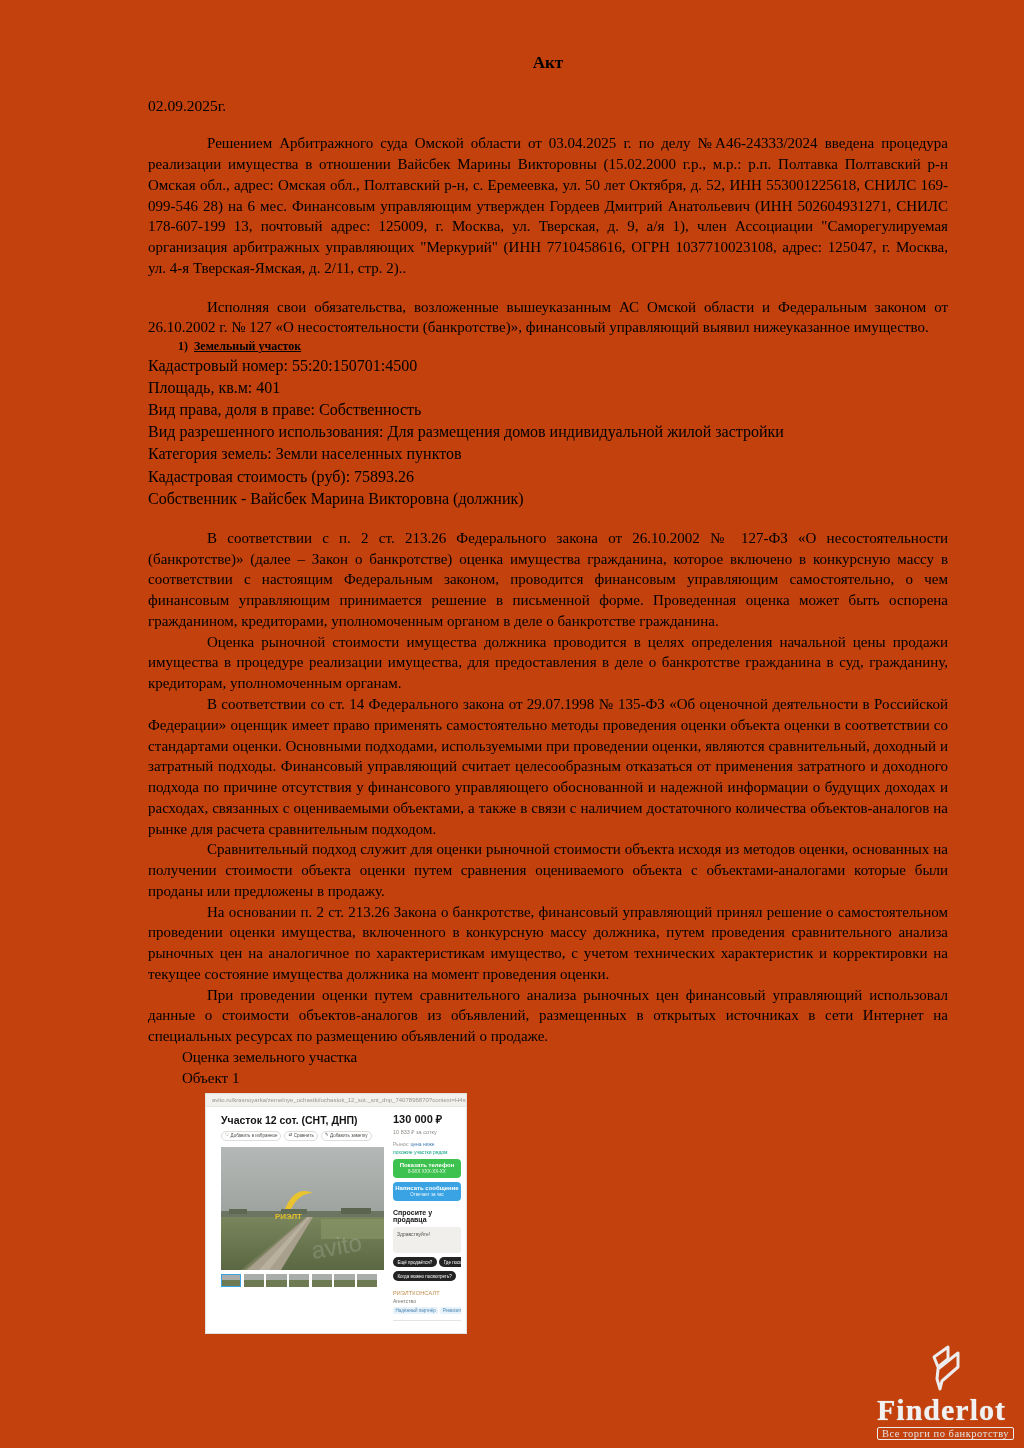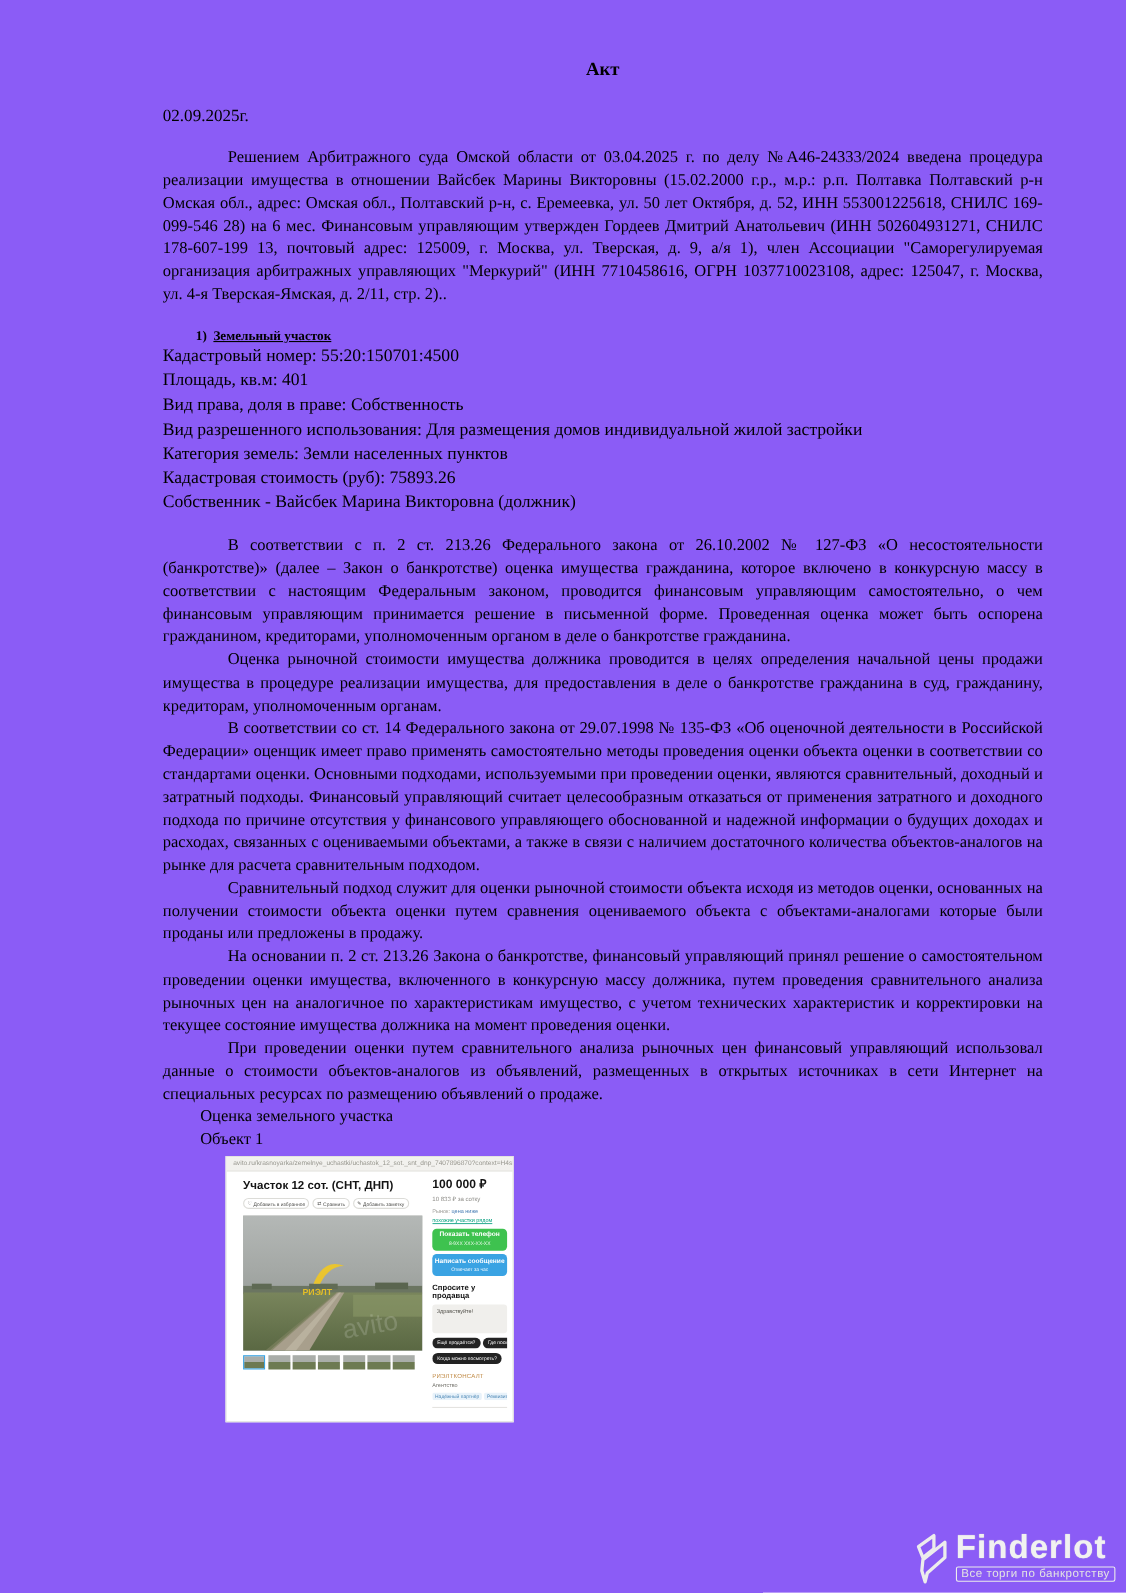--- a/index.html
+++ b/index.html
@@ -1,16 +1,16 @@
 <!DOCTYPE html>
 <html><head>
 <meta charset="utf-8">
 <style>
   html,body{margin:0;padding:0;background:#ffffff;}
-  .page{position:relative;width:1024px;height:1448px;background:#8b5cf6;overflow:hidden;
+  .page{position:relative;width:1024px;height:1448px;background:#c2410c;overflow:hidden;
         font-family:"Liberation Serif",serif;color:#000;}
   .content{padding:52px 76px 0 148px;}
   .title-block{text-align:center;font-weight:bold;font-size:17px;line-height:1.25;}
   .date-line{font-weight:normal;font-size:15.5px;margin-top:24px;}
   .gap{height:18px;}
   .p{font-size:15px;line-height:1.385;text-align:justify;text-indent:59px;}
   .plain-line{font-size:16px;line-height:1.385;}
   .sec-line{font-size:12px;line-height:1.385;margin-left:30px;font-weight:bold;}
   .sec-label{text-decoration:underline;}
   .indent-line{font-size:15px;line-height:1.385;margin-left:34px;}
@@ -52,22 +52,22 @@
         white-space:nowrap;flex:none;}
   .agency{margin-top:9px;}
   .agency-name{font-size:5.5px;color:#c08a45;letter-spacing:.2px;white-space:nowrap;overflow:hidden;}
   .agency-type{font-size:5px;color:#77766f;margin-top:2px;}
   .badge-row{display:flex;gap:2px;margin-top:3px;overflow:hidden;}
   .badge{background:#e8f2fa;color:#4b87b5;font-size:4.5px;border-radius:2px;padding:1px 2.5px;
         white-space:nowrap;flex:none;}
   .av-divider{border-top:1px solid #e4e3e0;margin-top:6px;}
 
   
-  .wm{position:absolute;right:10px;bottom:8px;display:flex;gap:4px;
-      font-family:Liberation Sans, sans-serif;user-select:none;}
+  .wm{position:absolute;right:10px;bottom:8px;display:flex;align-items:center;gap:4px;
+      font-family:Liberation Serif, serif;user-select:none;flex-direction:column;}
   .wm-text{display:flex;flex-direction:column;align-items:flex-start;}
   .wm-brand{font-size:30px;font-weight:bold;color:#f1f1f1;line-height:1;
       text-shadow:0 0 1px #dcdcdc;letter-spacing:1px;}
   .wm-slogan{font-size:10.5px;color:#e3e3e3;border:1px solid #ececec;border-radius:2px;
       padding:0 4px;margin-top:2px;letter-spacing:.5px;}
 </style>
 </head>
 <body>
 
 <div class="page">
@@ -76,20 +76,21 @@
     <div class="title-block">
       <div>Акт</div>
     </div>
 
     <div class="date-line">02.09.2025г.</div>
 
     <div class="gap"></div>
     <div class="p">Решением Арбитражного суда Омской области от 03.04.2025 г. по делу №А46-24333/2024 введена процедура реализации имущества в отношении Вайсбек Марины Викторовны (15.02.2000 г.р., м.р.: р.п. Полтавка Полтавский р-н Омская обл., адрес: Омская обл., Полтавский р-н, с. Еремеевка, ул. 50 лет Октября, д. 52, ИНН 553001225618, СНИЛС 169-099-546 28) на 6 мес.  Финансовым управляющим утвержден Гордеев Дмитрий Анатольевич (ИНН 502604931271, СНИЛС 178-607-199 13, почтовый адрес: 125009, г. Москва, ул. Тверская, д. 9, а/я 1), член Ассоциации "Саморегулируемая организация арбитражных управляющих "Меркурий" (ИНН 7710458616, ОГРН 1037710023108, адрес: 125047, г. Москва, ул. 4-я Тверская-Ямская, д. 2/11, стр. 2)..</div>
 
     <div class="gap"></div>
+    <div class="p">Исполняя свои обязательства, возложенные вышеуказанным  АС Омской области и Федеральным законом от 26.10.2002 г. № 127 «О несостоятельности (банкротстве)», финансовый управляющий выявил нижеуказанное имущество.</div>
 
     <div class="sec-line"><span>1)</span>&nbsp;&nbsp;<span class="sec-label">Земельный участок</span></div>
 
     <div class="plain-line">Кадастровый номер: 55:20:150701:4500</div>
     <div class="plain-line">Площадь, кв.м: 401</div>
     <div class="plain-line">Вид права, доля в праве: Собственность</div>
     <div class="plain-line">Вид разрешенного использования: Для размещения домов индивидуальной жилой застройки</div>
     <div class="plain-line">Категория земель: Земли населенных пунктов</div>
     <div class="plain-line">Кадастровая стоимость (руб): 75893.26</div>
     <div class="plain-line">Собственник - Вайсбек Марина Викторовна (должник)</div>
@@ -159,21 +160,21 @@
             <div class="thumb"></div>
             <div class="thumb"></div>
             <div class="thumb"></div>
             <div class="thumb"></div>
             <div class="thumb"></div>
             <div class="thumb"></div>
           </div>
         </div>
 
         <div class="col-right">
-          <div class="av-price">100 000 ₽</div>
+          <div class="av-price">130 000 ₽</div>
           <div class="av-per">10 833 ₽ за сотку</div>
           <div class="av-market"><span>Рынок:</span> <b>цена ниже</b></div>
           <div class="av-market-link">похожие участки рядом</div>
           <div class="btn btn-green">
             <div class="t">Показать телефон</div>
             <div class="s">8-9XX XXX-XX-XX</div>
           </div>
           <div class="btn btn-blue">
             <div class="t">Написать сообщение</div>
             <div class="s">Отвечает за час</div>

